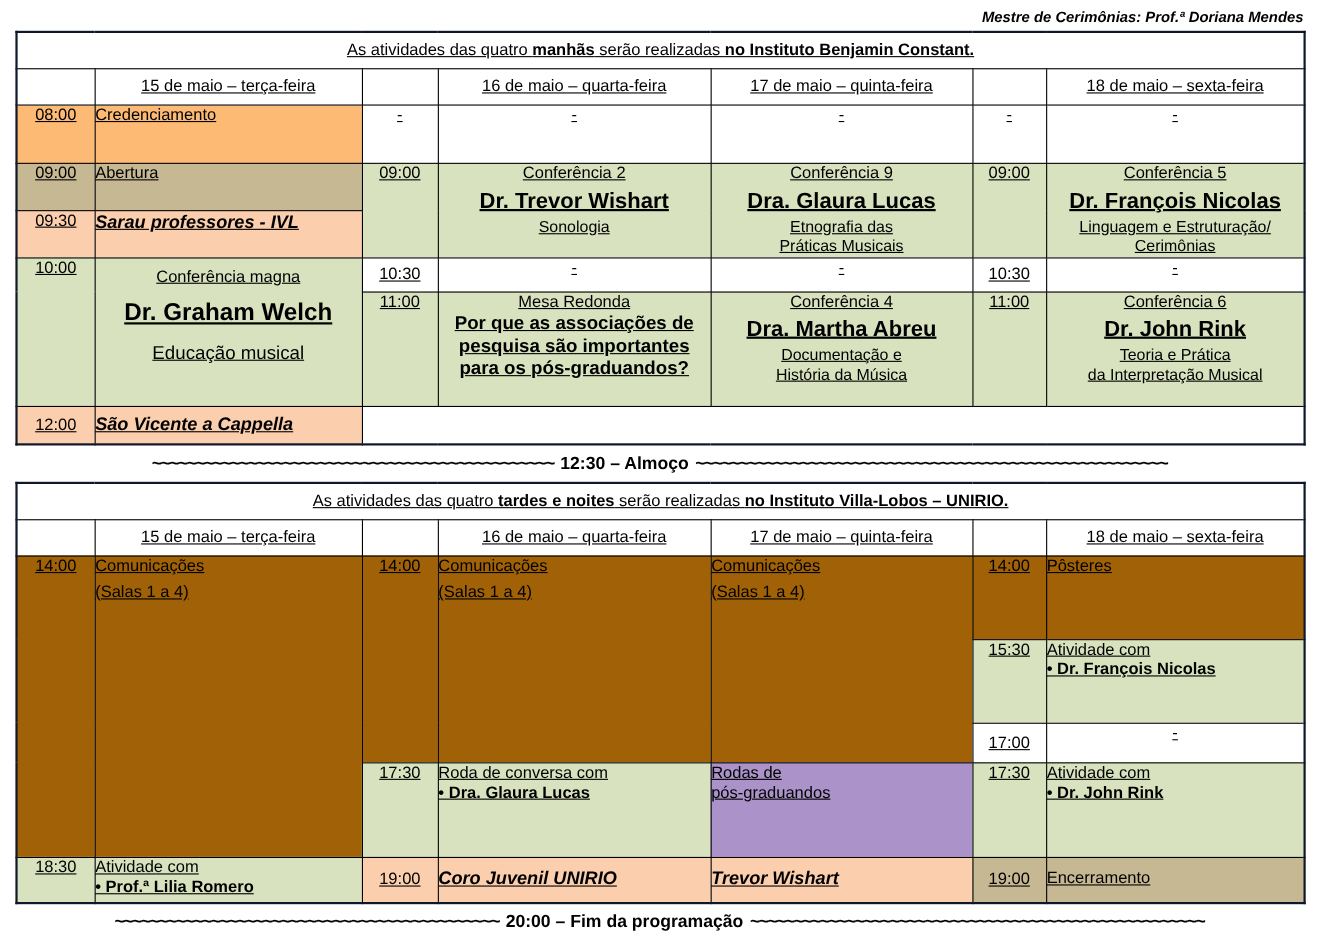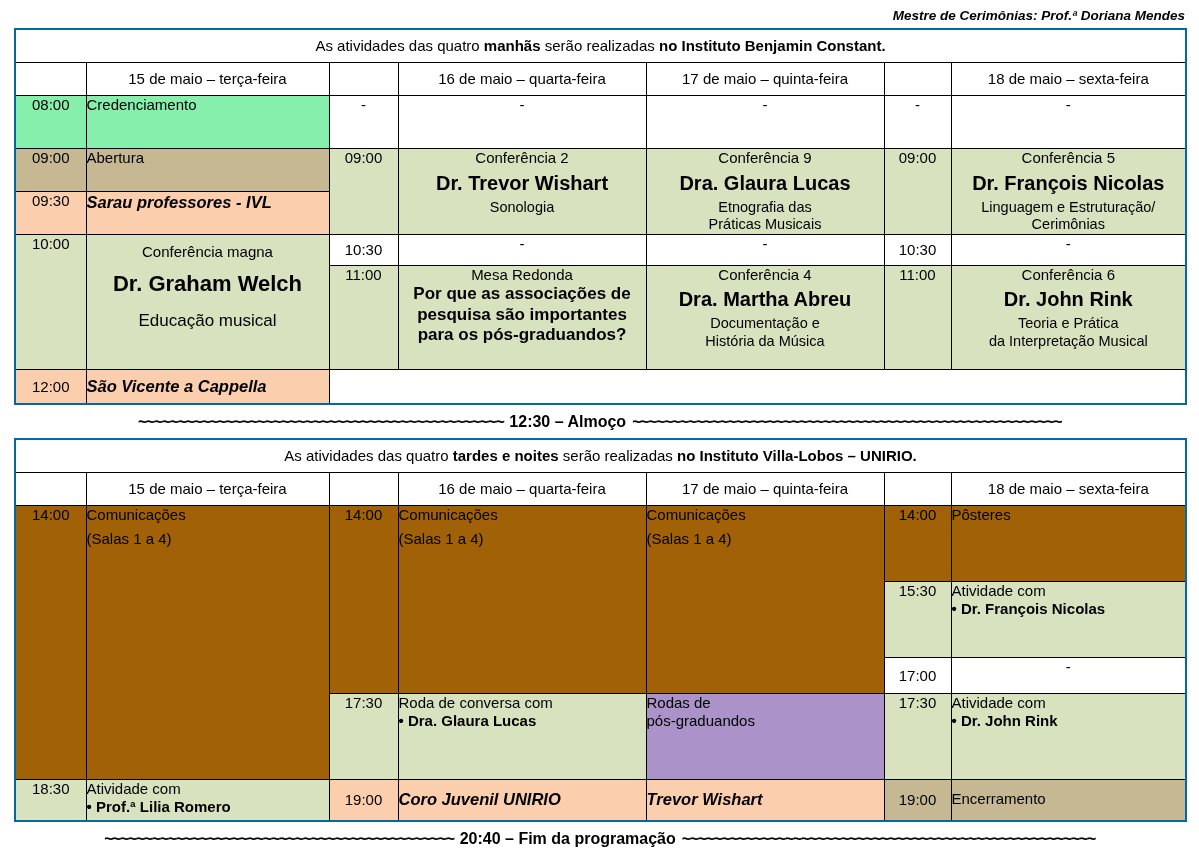--- a/index.html
+++ b/index.html
@@ -47,21 +47,22 @@
     font-style: italic;
     font-weight: bold;
     white-space: nowrap;
   }
 
   
   table.sched {
     border-collapse: collapse;
     table-layout: fixed;
     width: 1171px;
-    border: 2px solid #0369a1;
+    border: 2px solid #0f172a;
+    text-decoration: underline;
   }
   table.sched td, table.sched th {
     border: 1px solid #000;
     padding: 0;
     vertical-align: top;
     font-size: 15px;
     font-weight: normal;
   }
   .banner {
     text-align: center;
@@ -125,21 +126,21 @@
   }
   .b { font-weight: bold; }
   .mesa-title { font-size: 15px; }
   .mesa-body {
     font-weight: bold;
     font-size: 17px;
     line-height: 1.2;
   }
 
   
-  .c-blue   { background: #86efac; }
+  .c-blue   { background: #fdba74; }
   .c-tan    { background: #c5b893; }
   .c-peach  { background: #fbcfad; }
   .c-green  { background: #d9e2bf; }
   .c-purple { background: #a16207; }
   .c-dpurple{ background: #ab93c9; }
   .c-white  { background: #ffffff; }
 
   
   .sep {
     position: relative;
@@ -373,16 +374,16 @@
           <span class="italic-bold">Trevor Wishart</span>
         </td>
         <td class="timecell mid c-tan">19:00</td>
         <td class="cell c-tan vmid">Encerramento</td>
       </tr>
 
     </tbody>
   </table>
 
   <div class="sep">
-    <span class="tilde">~~~~~~~~~~~~~~~~~~~~~~~~~~~~~~~~~~~~~~~~~~~~</span><span class="label">20:40 – Fim da programação</span><span class="tilde">~~~~~~~~~~~~~~~~~~~~~~~~~~~~~~~~~~~~~~~~~~~~~~~~~~~~</span>
+    <span class="tilde">~~~~~~~~~~~~~~~~~~~~~~~~~~~~~~~~~~~~~~~~~~~~</span><span class="label">20:00 – Fim da programação</span><span class="tilde">~~~~~~~~~~~~~~~~~~~~~~~~~~~~~~~~~~~~~~~~~~~~~~~~~~~~</span>
   </div>
 
 </div>
 
 </body></html>

